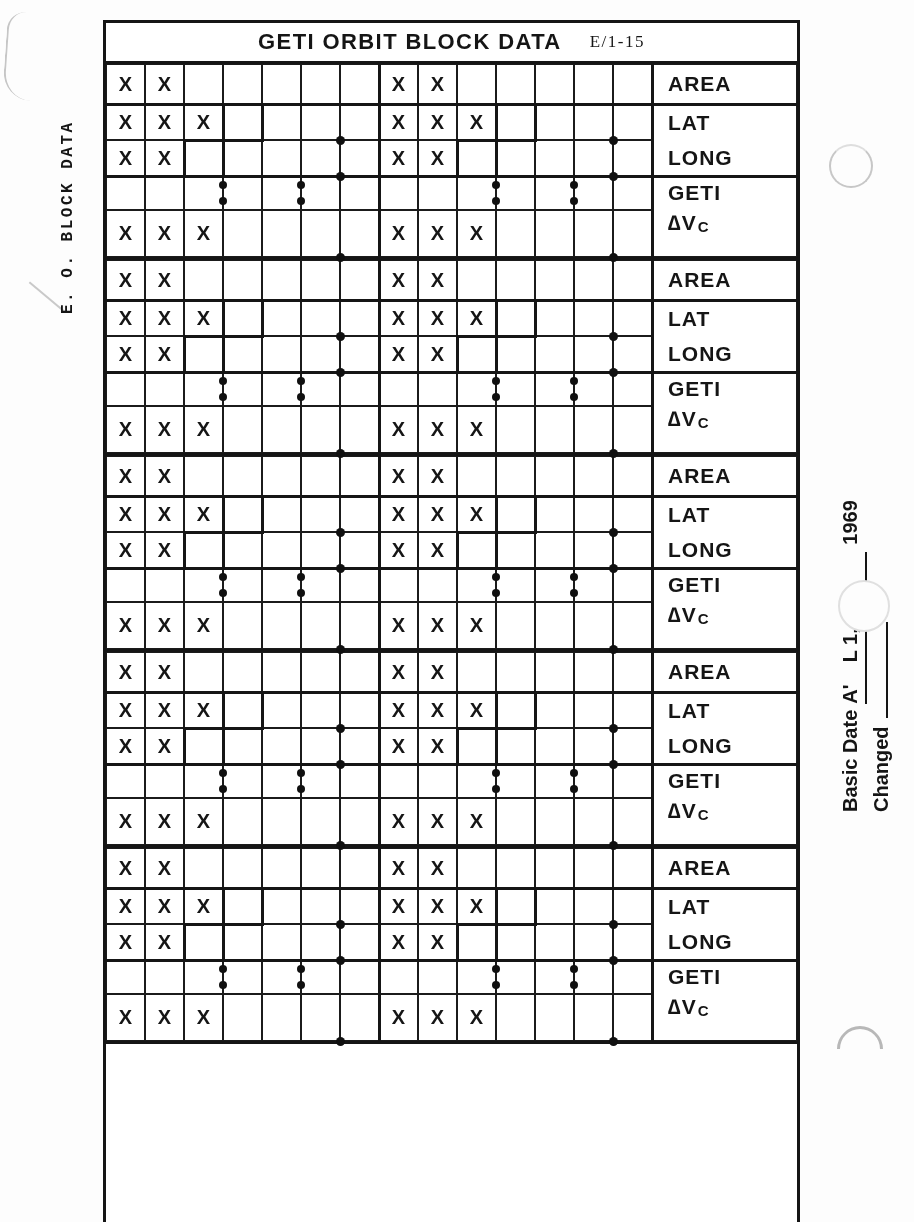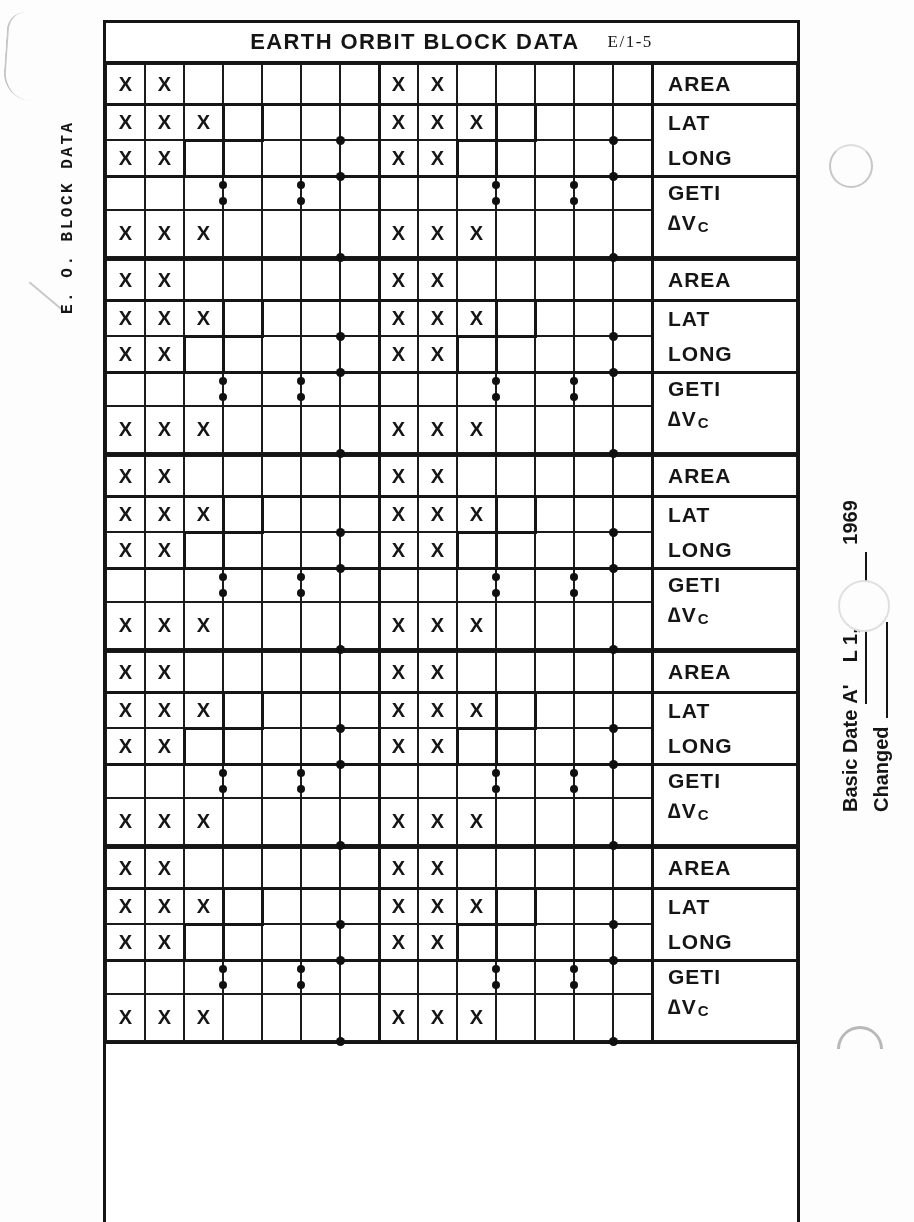--- a/index.html
+++ b/index.html
@@ -74,22 +74,22 @@
   </div>
   <div class="rv-line">
     <span>Changed</span><span class="u-blank"></span>
   </div>
 </div>
 
 <div class="hole hole-mid-right"></div>
 
 <div class="card">
   <div class="title-row">
-    <span class="title-main">EARTH ORBIT BLOCK DATA</span>
-    <span class="form-number">E/1-5</span>
+    <span class="title-main">GETI ORBIT BLOCK DATA</span>
+    <span class="form-number">E/1-15</span>
   </div>
   <div id="blocks">
       <div class="block">
         <div class="cell" style="grid-area: 1 / 1;">X</div>
         <div class="cell" style="grid-area: 1 / 2;">X</div>
         <div class="cell" style="grid-area: 1 / 3;"></div>
         <div class="cell" style="grid-area: 1 / 4;"></div>
         <div class="cell" style="grid-area: 1 / 5;"></div>
         <div class="cell" style="grid-area: 1 / 6;"></div>
         <div class="cell" style="grid-area: 1 / 7;"></div>

